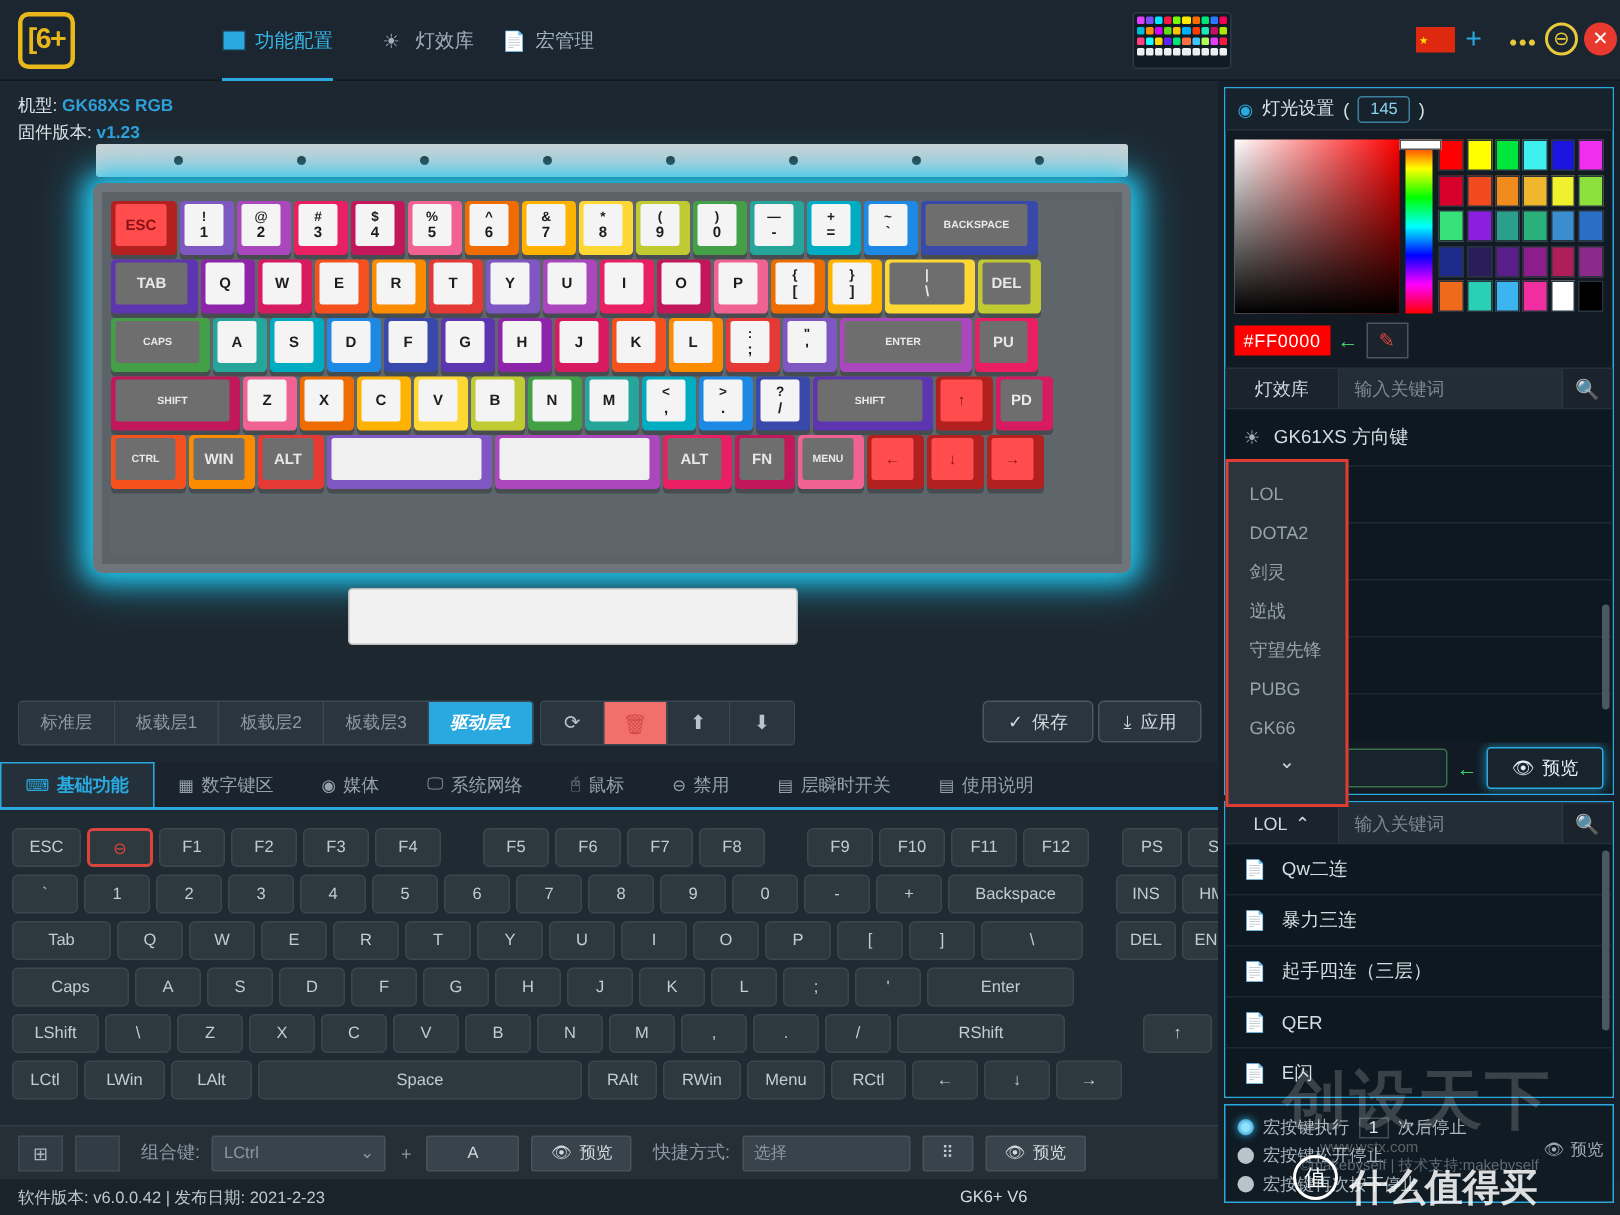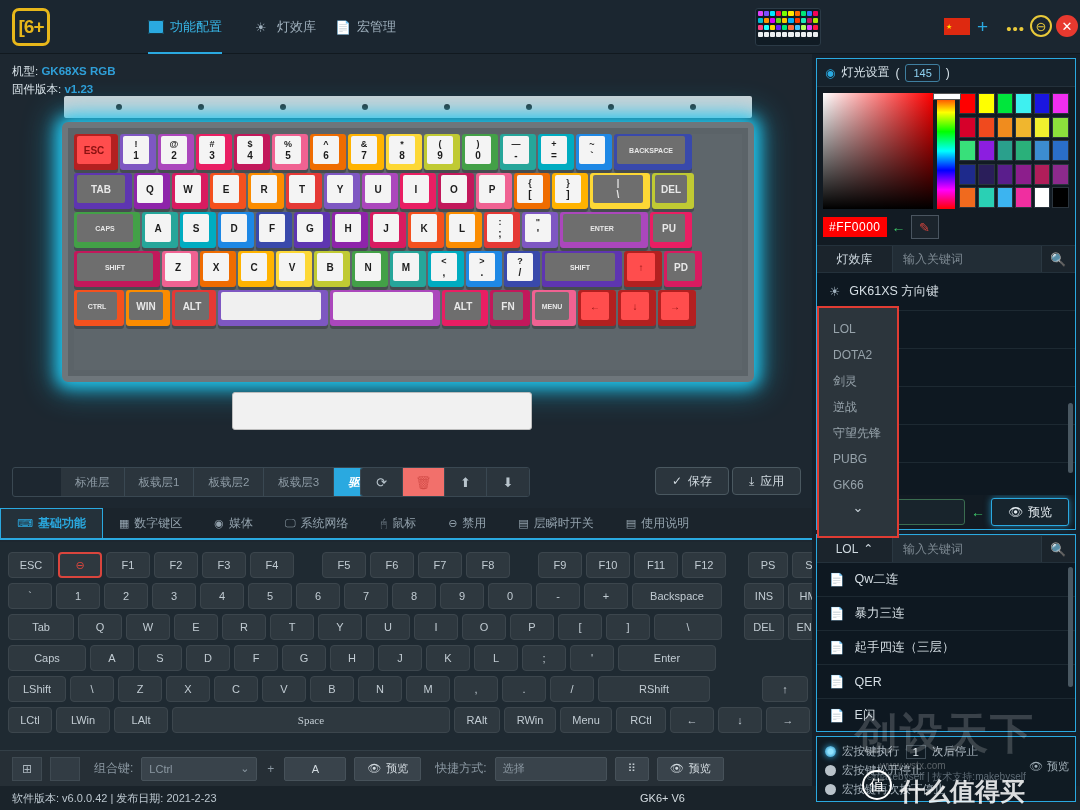--- a/index.html
+++ b/index.html
@@ -116,21 +116,21 @@
     background:#f1f1f1; border:1px solid #bdbdbd; border-radius:3px;
   }
 
   
   #layerbar{
     position:absolute; left:0; top:458px; width:812px; height:48px;
     background:#1d2730;
   }
   #layergroup{
     position:absolute; left:12px; top:9px; display:flex;
-    border:1px solid #3a4852; border-radius:3px; overflow:hidden; background:#2a3views;padding-left:48px;
+    border:1px solid #3a4852; border-radius:3px; overflow:hidden; background:#2a3views;
   }
   .layerbtn{
     padding:0 14px; height:28px; line-height:28px; font-size:11.5px;
     background:#2b353d; color:#8e9ba5; border-right:1px solid #3a4852; cursor:pointer;
   }
   .layerbtn:last-child{ border-right:none;font-style:italic; }
   .layerbtn.active{ background:#2aa9e0; color:#fff; font-weight:bold; }
 
   #iconbtns{
     position:absolute; left:360px; top:9px; display:flex;
@@ -884,21 +884,21 @@
       <div class="vkey" style="width: 44px;">.</div>
       <div class="vkey" style="width: 44px;">/</div>
       <div class="vkey" style="width: 112px;">RShift</div>
       <div class="vgap" style="width: 44px;"></div>
       <div class="vkey" style="width: 46px;">↑</div>
     </div>
     <div class="vrow">
       <div class="vkey" style="width: 44px;">LCtl</div>
       <div class="vkey" style="width: 54px;">LWin</div>
       <div class="vkey" style="width: 54px;">LAlt</div>
-      <div class="vkey" style="width: 278px; font-family: Liberation Serif, serif;">Space</div>
+      <div class="vkey" style="width: 216px;">Space</div>
       <div class="vkey" style="width: 46px;">RAlt</div>
       <div class="vkey" style="width: 52px;">RWin</div>
       <div class="vkey" style="width: 52px;">Menu</div>
       <div class="vkey" style="width: 50px;">RCtl</div>
       <div class="vkey" style="width: 44px;">←</div>
       <div class="vkey" style="width: 44px;">↓</div>
       <div class="vkey" style="width: 44px;">→</div>
     </div>
   </div>
 

